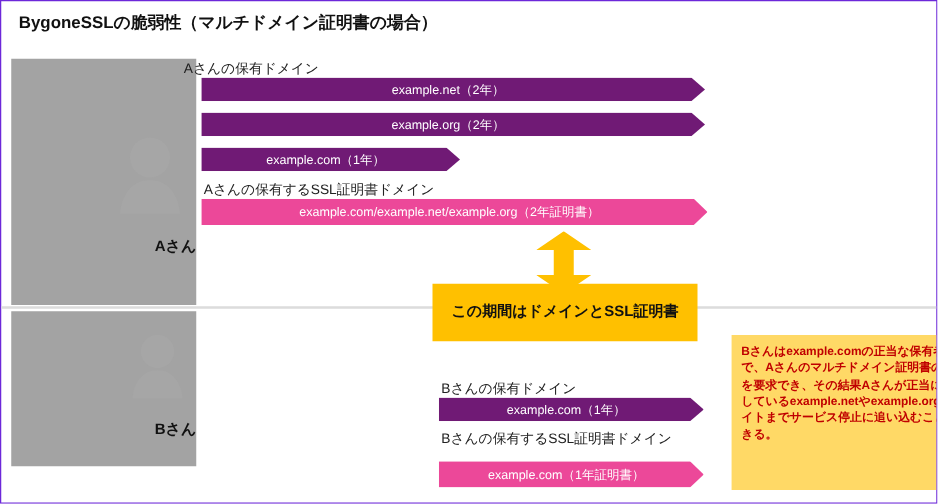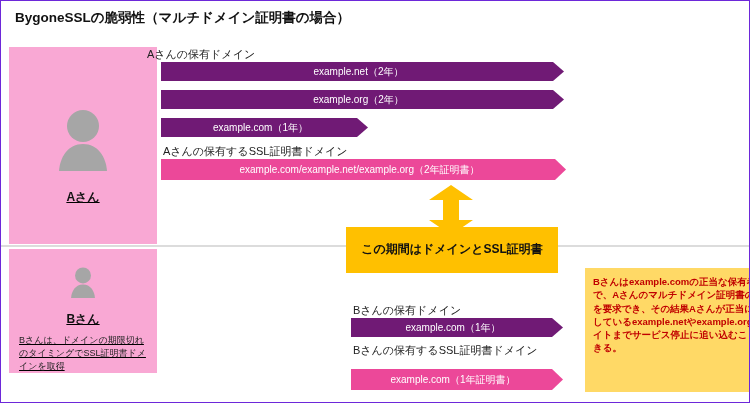--- a/index.html
+++ b/index.html
@@ -1,19 +1,19 @@
 <!DOCTYPE html>
 <html><head>
 <meta charset="utf-8">
 <style>
   html,body{margin:0;padding:0;background:#fff;font-family:"Liberation Sans","DejaVu Sans",sans-serif;}
   .canvas{position:relative;width:748px;height:401px;border:1px solid #6d28d9;background:#fff;overflow:hidden;}
   .title{position:absolute;left:14px;top:8px;font-size:13.5px;font-weight:bold;color:#111;}
   .divider{position:absolute;left:0;top:244px;width:750px;height:2px;background:#dcdcdc;}
-  .panel{position:absolute;left:8px;width:148px;background:#f9a8d4;display:flex;flex-direction:column;align-items:center;text-decoration:underline;}
+  .panel{position:absolute;left:8px;width:148px;background:#a3a3a3;display:flex;flex-direction:column;align-items:flex-end;}
   .panel-a{top:46px;height:197px;}
   .panel-b{top:248px;height:124px;}
   .person-svg{display:block;}
   .person-name{font-size:12px;font-weight:bold;color:#111;margin-top:8px;}
   .person-caption{font-size:9px;color:#222;line-height:1.45;margin-top:6px;padding:0 10px;align-self:flex-start;}
   .sec-label{position:absolute;font-size:11px;color:#222;}
   .bar{position:absolute;height:19px;display:flex;align-items:center;justify-content:center;color:#fff;font-size:10px;clip-path:polygon(0 0,calc(100% - 11px) 0,100% 50%,calc(100% - 11px) 100%,0 100%);padding-right:8px;box-sizing:border-box;}
   .bar-blue{background:#701a75;}
   .bar-green{background:#ec4899;height:21px;}
   .updown-arrow{position:absolute;left:428px;top:184px;z-index:1;}
@@ -36,21 +36,20 @@
     </svg>
     <div class="person-name">Aさん</div>
   </div>
 
   <div class="panel panel-b">
     <svg class="person-svg" width="62" height="60" viewBox="0 0 74 72" style="margin-top:18px;">
       <circle cx="37" cy="17" r="16" fill="#a6a6a6"></circle>
       <path d="M37 35 C 22 35 14 48 13 62 L61 62 C60 48 52 35 37 35 Z" fill="#a6a6a6"></path>
     </svg>
     <div class="person-name">Bさん</div>
-    <div class="person-caption">Bさんは、ドメインの期限切れのタイミングでSSL証明書ドメインを取得</div>
   </div>
 
   <div class="divider"></div>
 
   <div class="sec-label" style="left:146px;top:46px;">Aさんの保有ドメイン</div>
 
   <div class="bar bar-blue" style="left:160px;top:61px;width:403px;">example.net（2年）</div>
   <div class="bar bar-blue" style="left:160px;top:89px;width:403px;">example.org（2年）</div>
   <div class="bar bar-blue" style="left:160px;top:117px;width:207px;">example.com（1年）</div>
 

